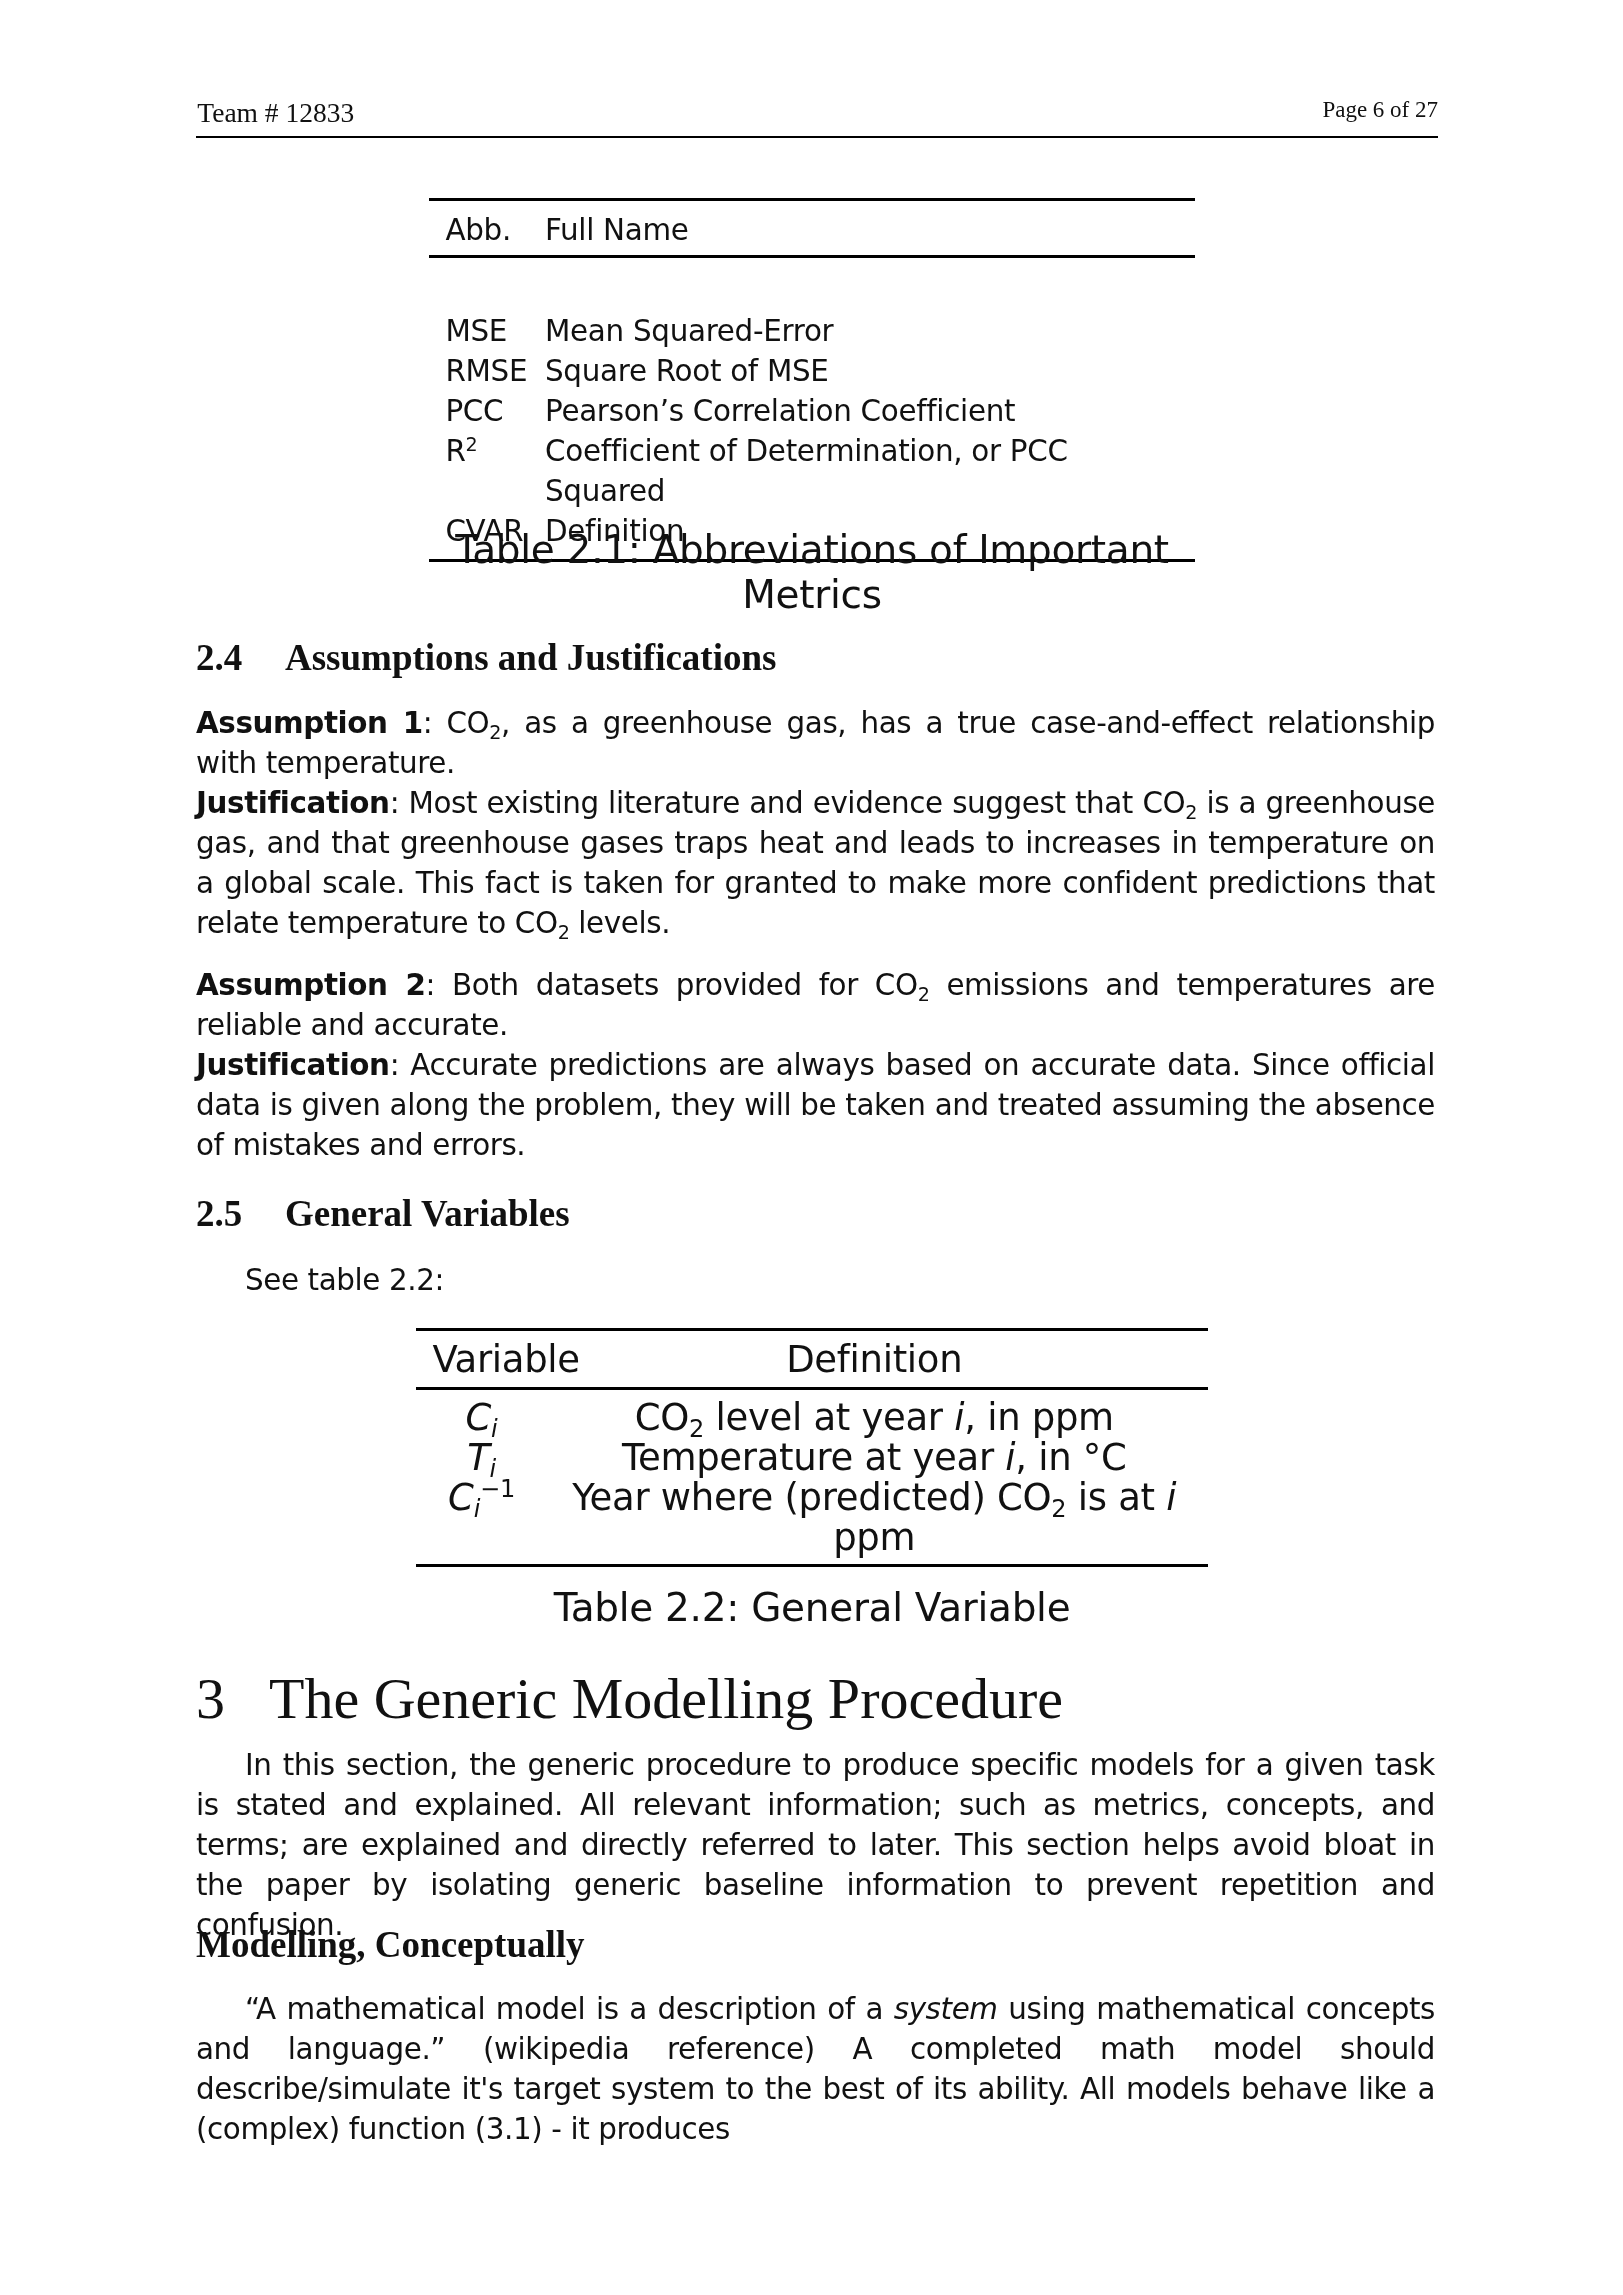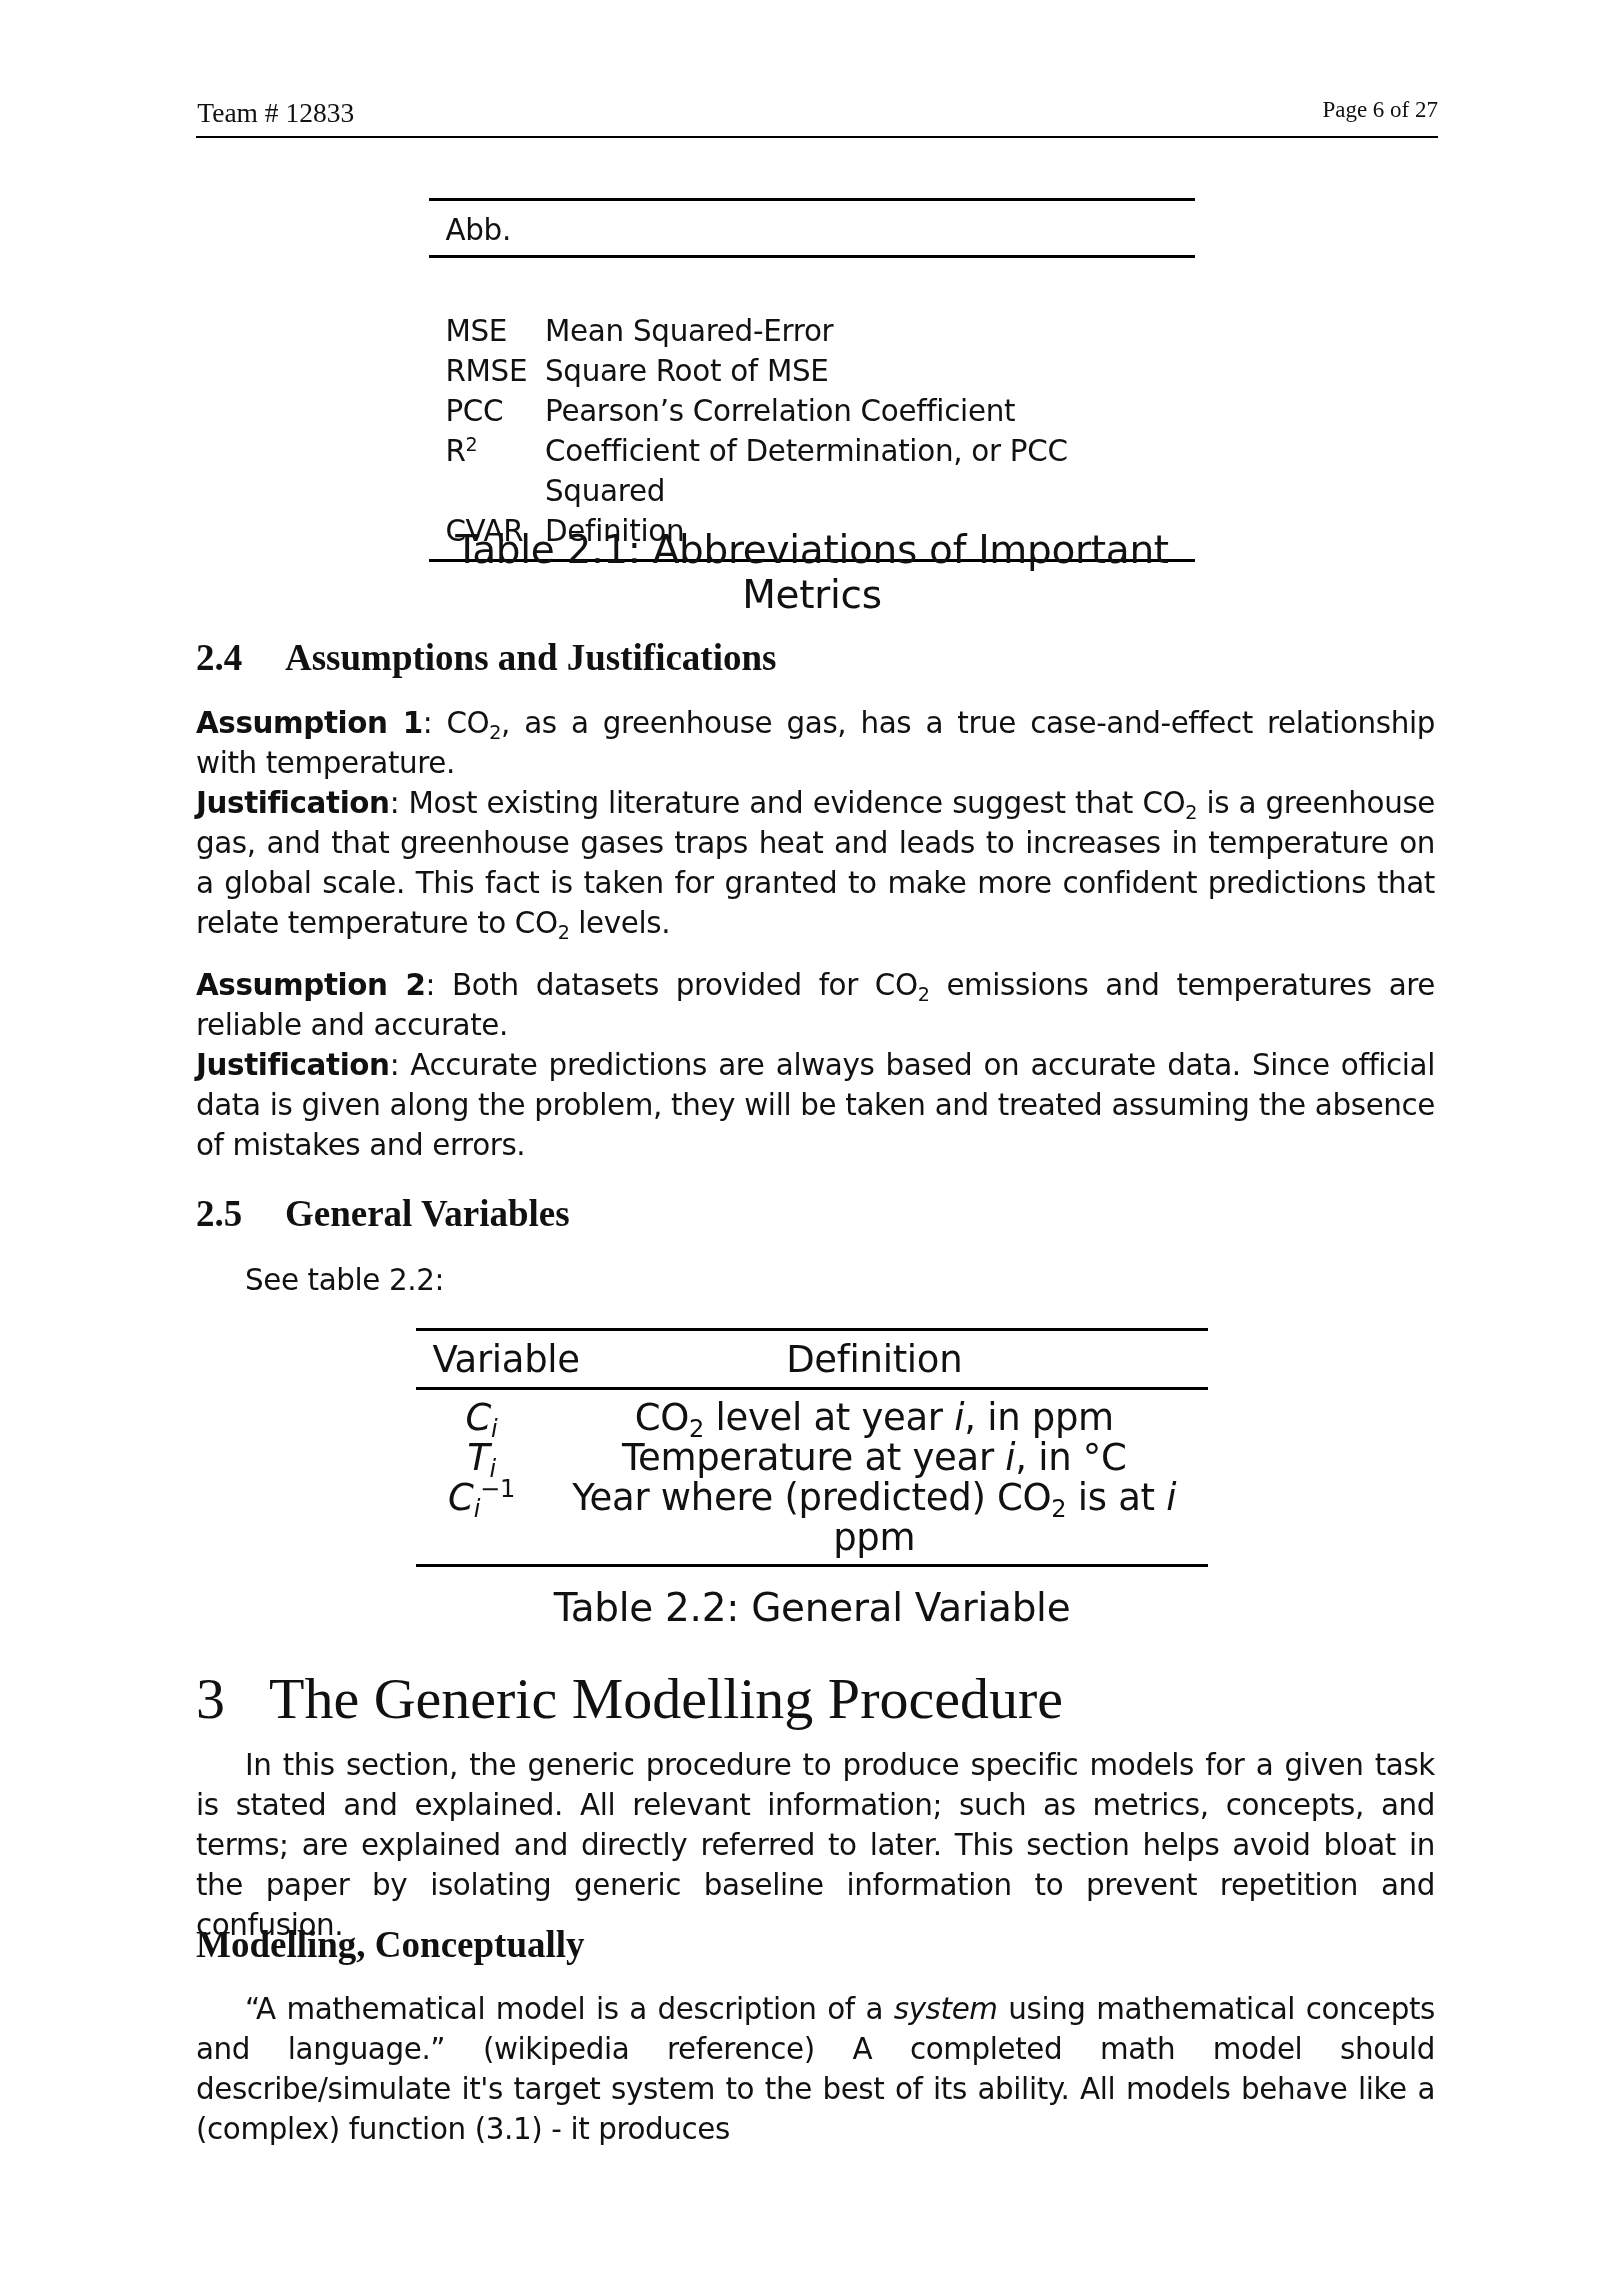--- a/index.html
+++ b/index.html
@@ -44,20 +44,21 @@
 
 <div class="header serif">
   <span class="left">Team # 12833</span>
   <span class="right">Page 6 of 27</span>
 </div>
 
 <div class="table1 sans">
   <div class="rule-thick"></div>
   <div class="t1-row t1-head">
     <div class="t1-abb">Abb.</div>
+    <div class="t1-full">Full Name</div>
   </div>
   <div class="rule-thick"></div>
   <div class="t1-body">
     <div class="t1-row">
       <div class="t1-abb">MSE</div>
       <div class="t1-full">Mean Squared-Error</div>
     </div>
     <div class="t1-row">
       <div class="t1-abb">RMSE</div>
       <div class="t1-full">Square Root of MSE</div>

